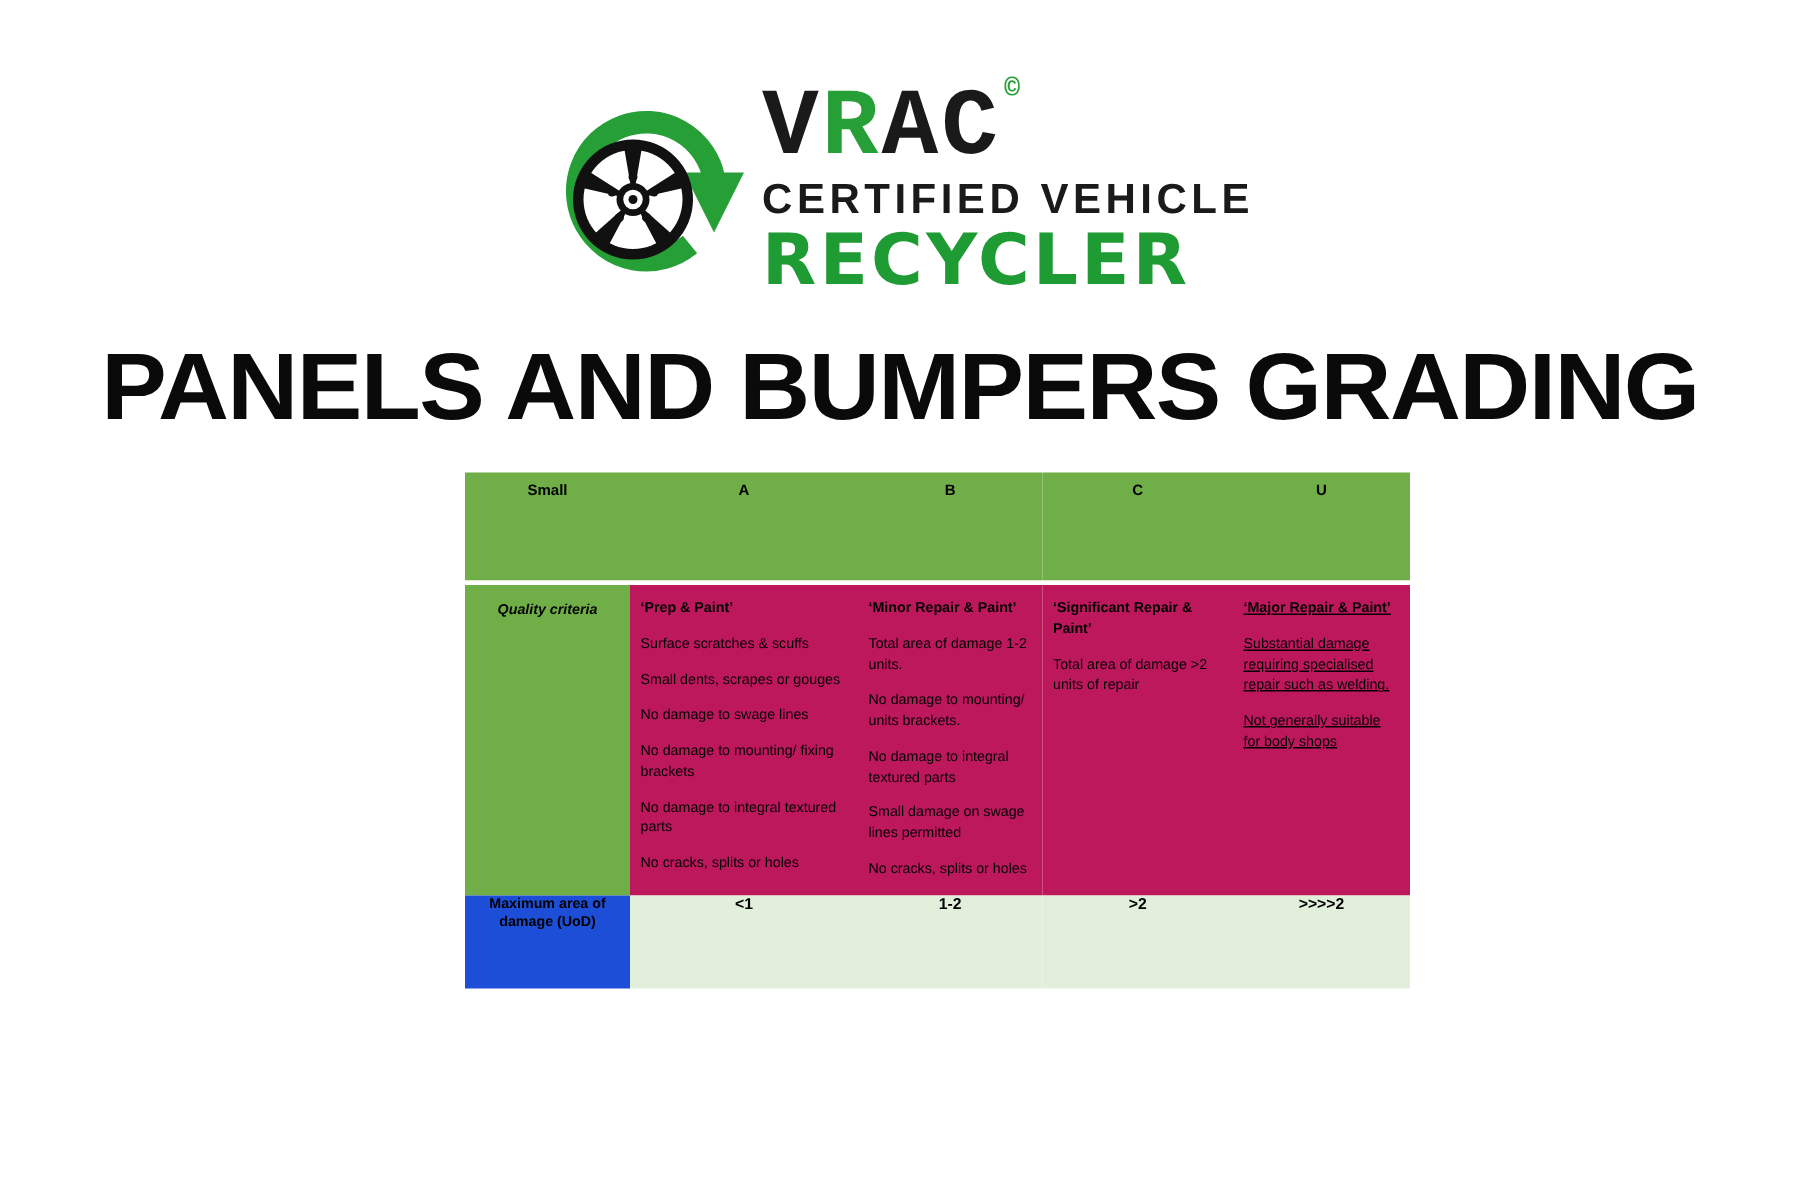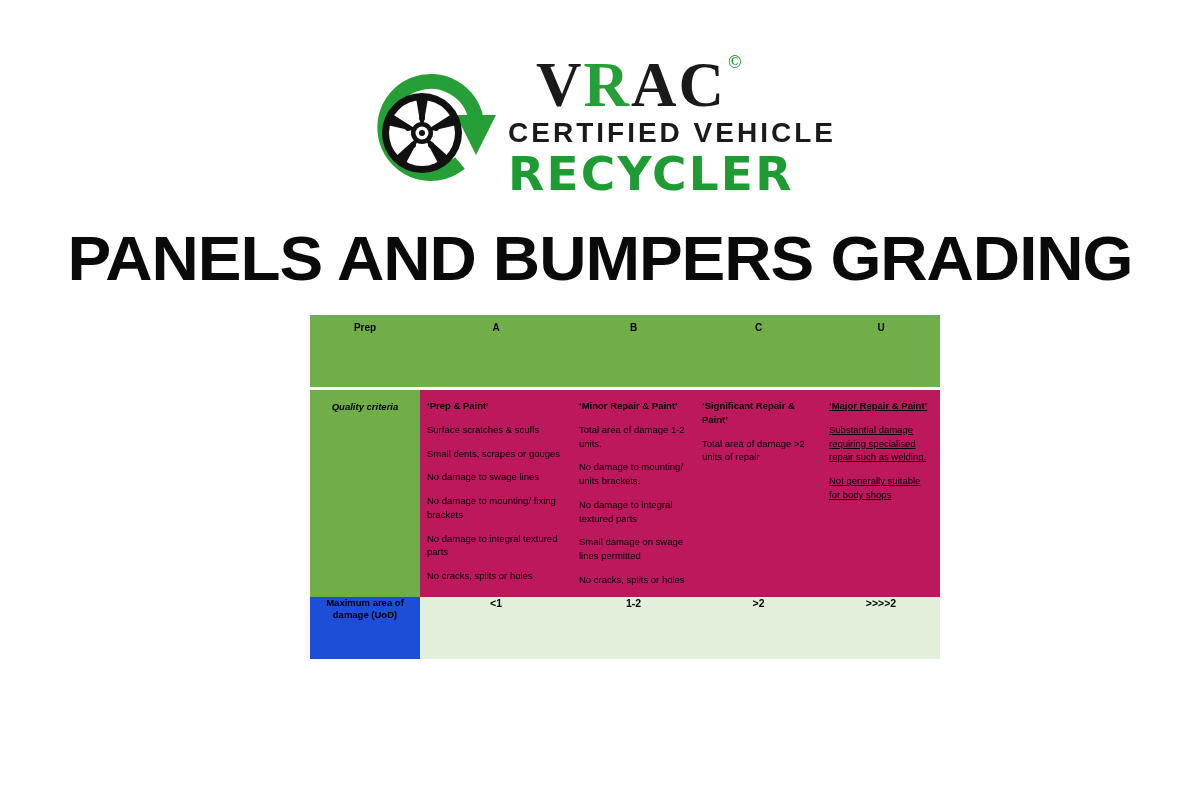--- a/index.html
+++ b/index.html
@@ -38,29 +38,28 @@
     flex: 0 0 136px;
     position: relative;
   }
   .logo-words {
     display: flex;
     flex-direction: column;
     align-items: flex-start;
     line-height: 1;
   }
   .word-vrac {
-    font-family: Liberation Serif, serif;
+    font-family: Liberation Mono, monospace;
     font-weight: 700;
     font-size: 63px;
     letter-spacing: 2px;
     line-height: 0.92;
     white-space: nowrap;
     position: relative;
     color: #1a1a1a;
-    margin-left: 28px;
   }
   .word-vrac .g { color: #26a036; }
   .word-vrac .cmark {
     font-size: 18px;
     vertical-align: super;
     color: #26a036;
     letter-spacing: 0;
     position: relative;
     top: -16px;
     left: 2px;
@@ -240,21 +239,21 @@
 <table class="grading-table">
   <colgroup>
     <col class="c-label">
       <col class="c-a">
       <col class="c-b">
       <col class="c-c">
       <col class="c-u">
   </colgroup>
   <tbody>
     <tr>
-      <td class="hdr-cell hdr-label">Prep</td>
+      <td class="hdr-cell hdr-label">Small</td>
       <td class="hdr-cell">A</td>
       <td class="hdr-cell">B</td>
       <td class="hdr-cell">C</td>
       <td class="hdr-cell">U</td>
     </tr>
 
     <tr class="gap-row">
       <td></td>
       <td></td>
       <td></td>

